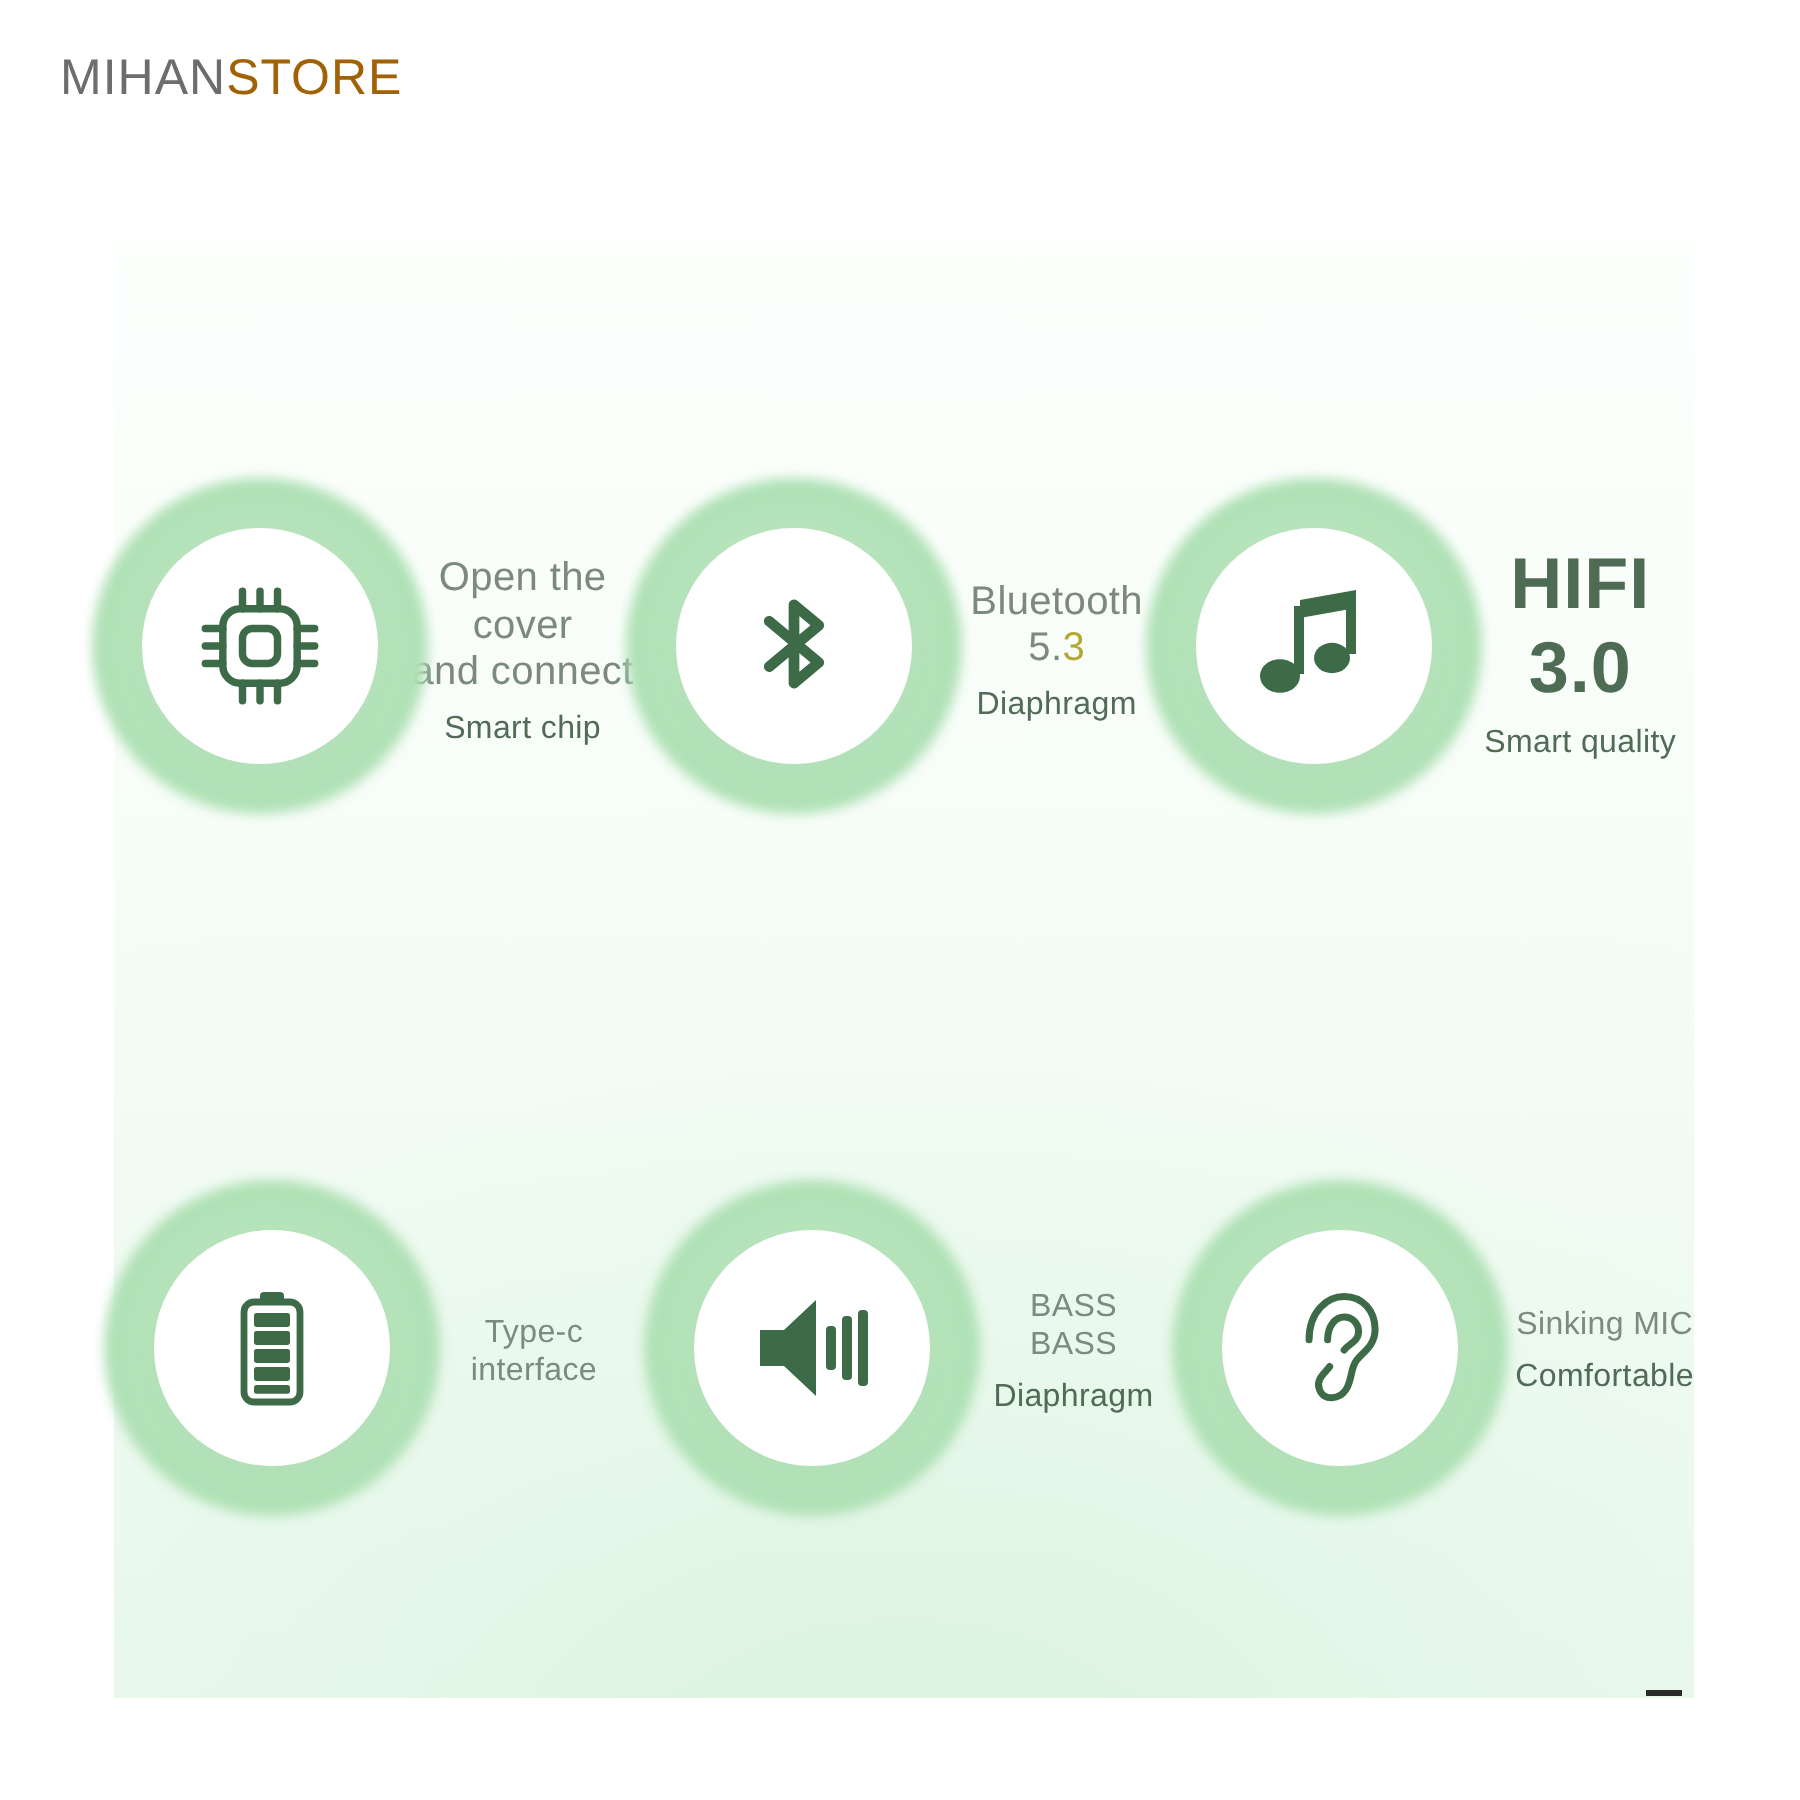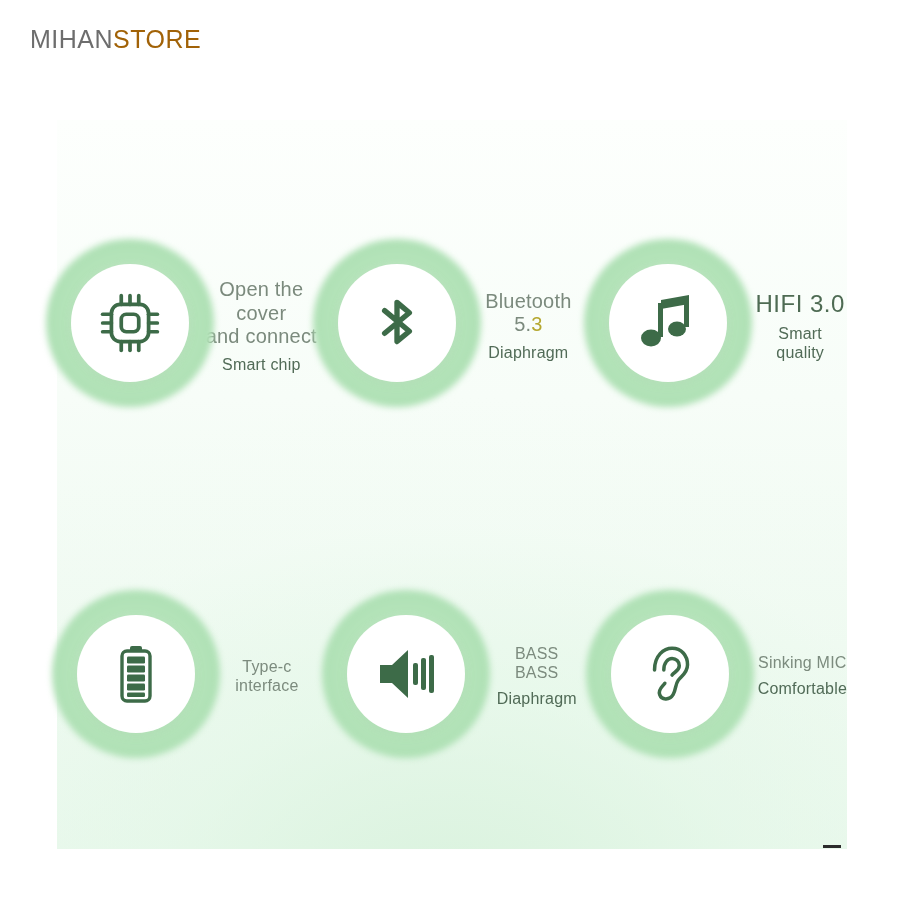--- a/index.html
+++ b/index.html
@@ -115,22 +115,22 @@
     margin-top: 6px;
     line-height: 1.18;
   }
   .caption-primary {
     color: #7b8a7d;
     font-size: 20px;
     letter-spacing: 0.2px;
     white-space: pre-line;
   }
   .caption-primary.big {
-    font-size: 24px;
-    font-weight: normal;
+    font-size: 36px;
+    font-weight: bold;
     color: #4e6b53;
     letter-spacing: 0.5px;
   }
   .caption-primary.row2 {
     font-size: 16px;
     color: #7c8b7e;
   }
   .caption-sub {
     margin-top: 7px;
     font-size: 16px;

